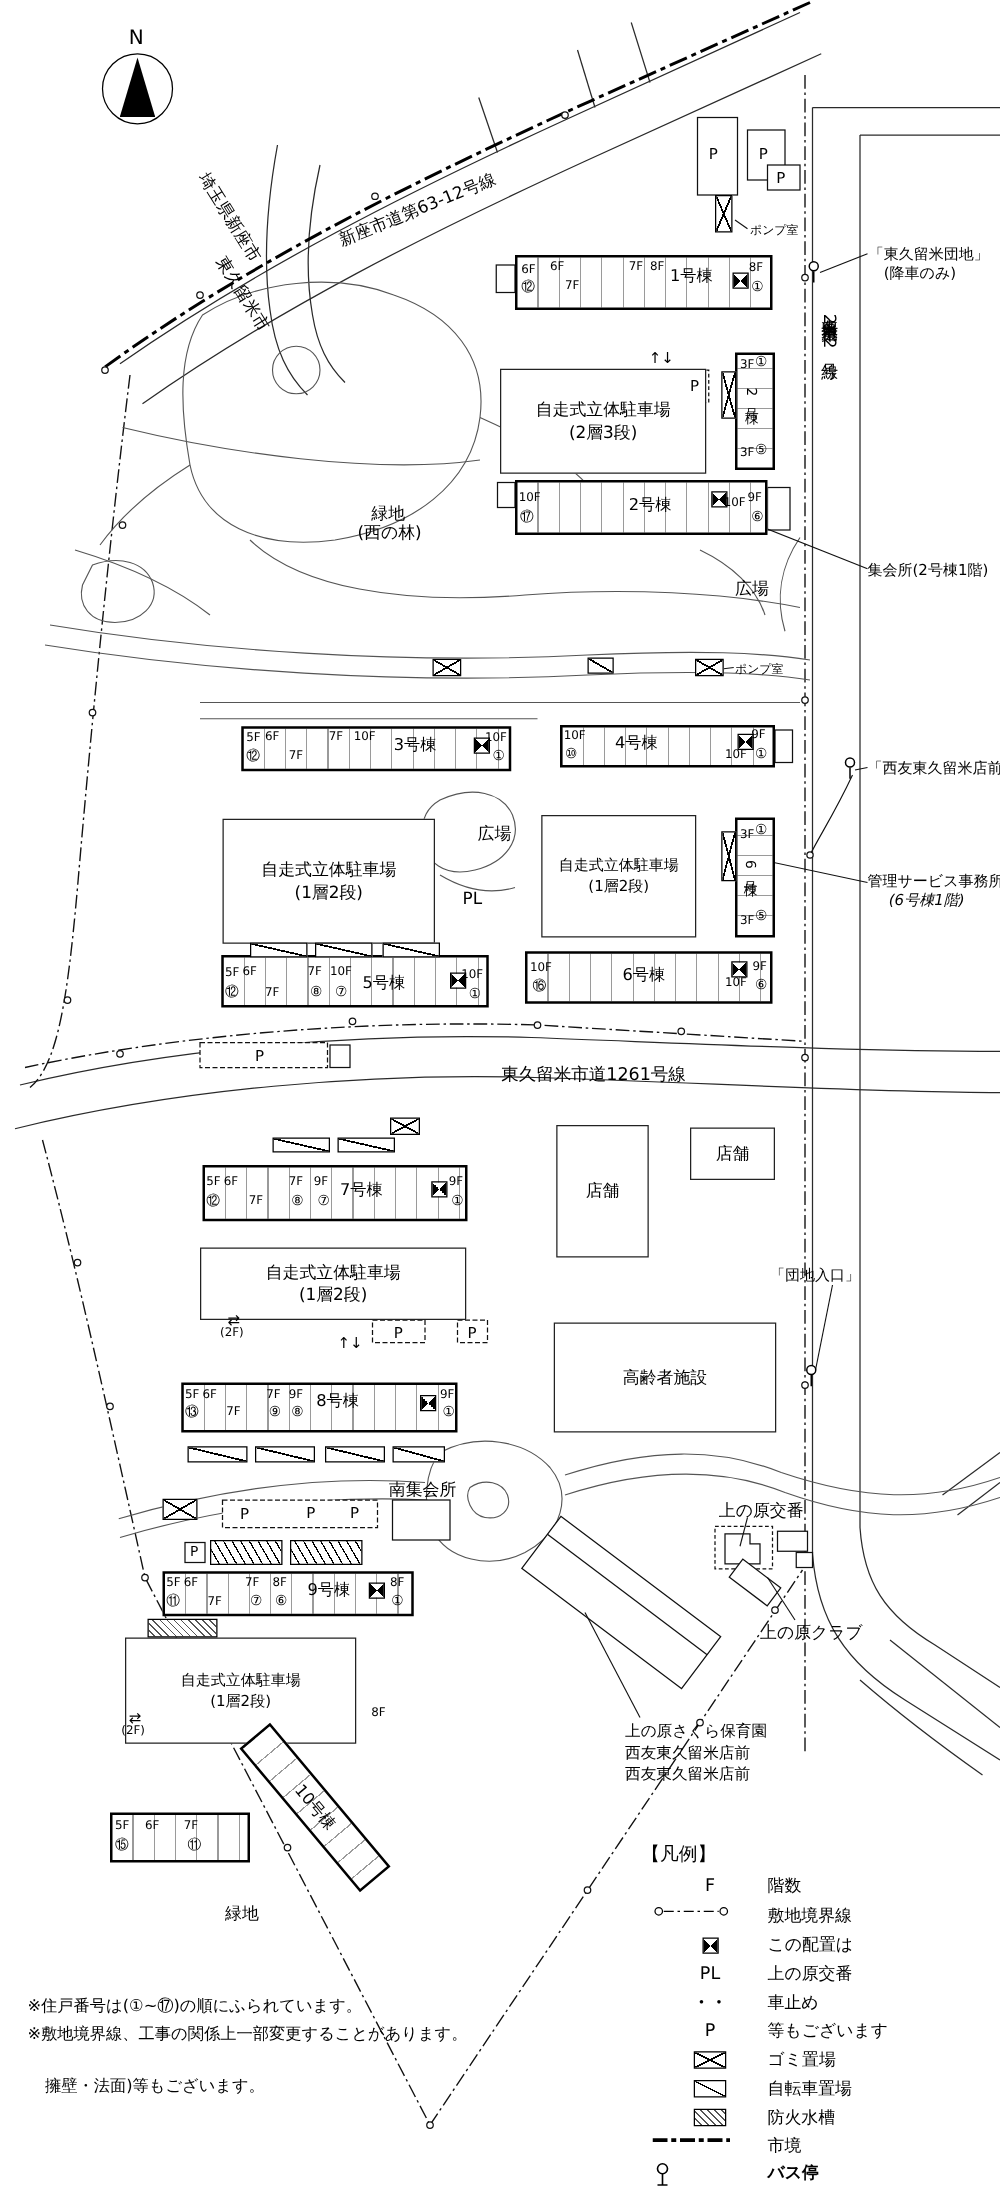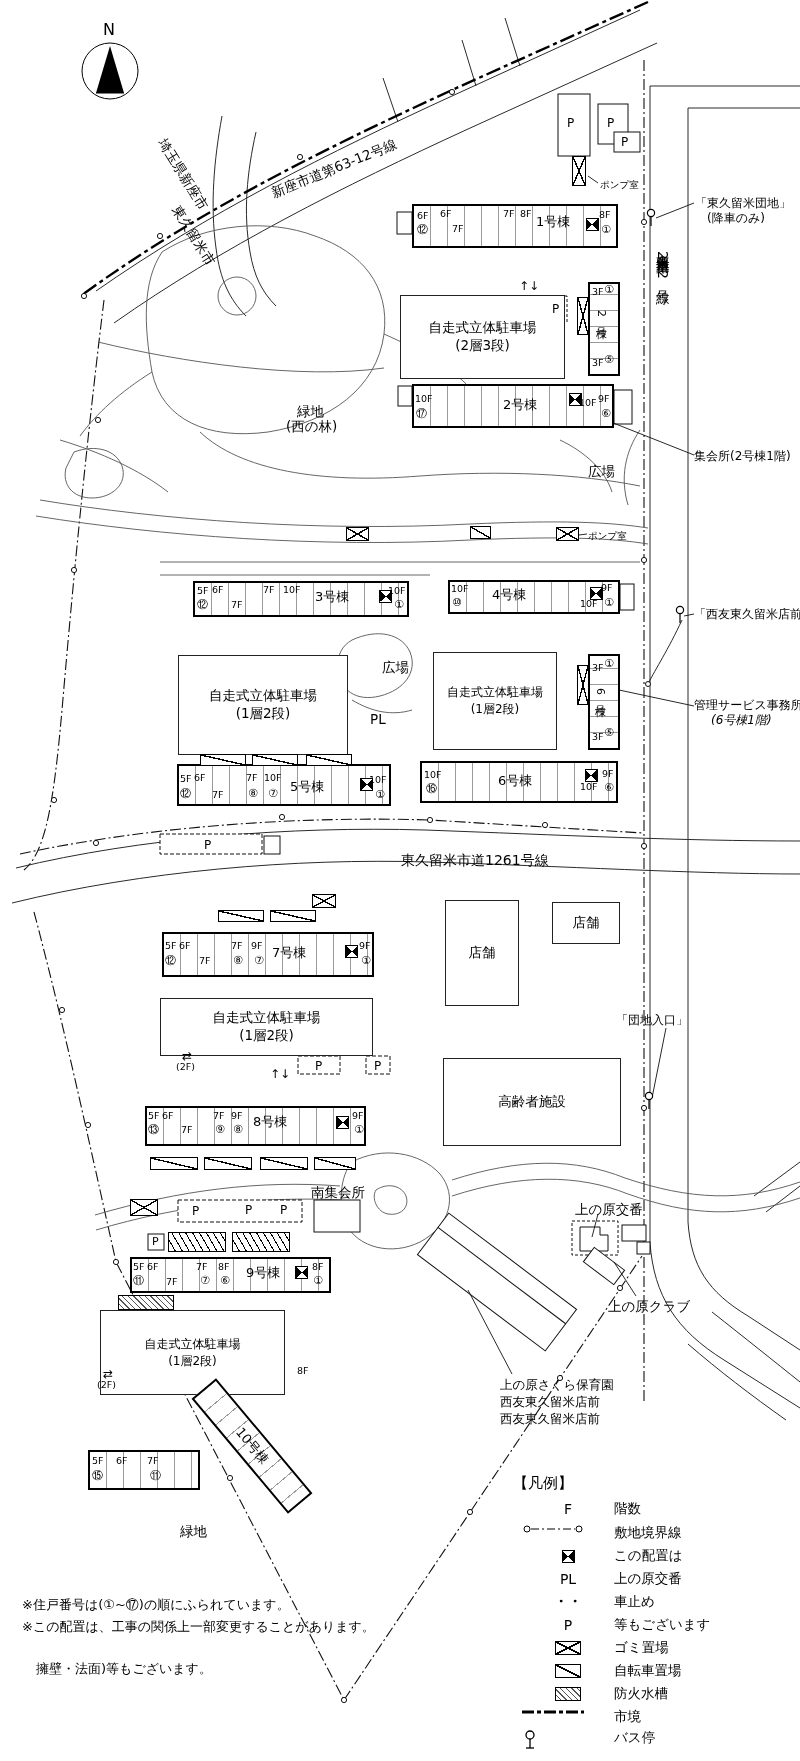--- a/index.html
+++ b/index.html
@@ -473,28 +473,28 @@
   <span class="leg-txt">防火水槽</span>
 </div>
 <div class="leg-row" style="left:522px;top:1708px;">
   <span class="leg-sym">
         <svg width="62" height="8">
           <line x1="0" y1="4" x2="62" y2="4" stroke="#000" stroke-width="3" stroke-dasharray="12 3 4 3"></line>
         </svg>
       </span>
   <span class="leg-txt">市境</span>
 </div>
-<div class="leg-row" style="left:522px;top:1729px;">
+<div class="leg-row" style="left:522px;top:1729px;font-weight:bold;">
   <span class="leg-sym">
         <svg width="16" height="20">
           <circle cx="8" cy="6" r="4" fill="#fff" stroke="#000" stroke-width="1.3"></circle>
           <line x1="8" y1="10" x2="8" y2="19" stroke="#000" stroke-width="1.3"></line>
           <line x1="4" y1="19" x2="12" y2="19" stroke="#000" stroke-width="1.3"></line>
         </svg>
       </span>
   <span class="leg-txt">バス停</span>
 </div>
 
 <span class="note" style="left:22px;top:1596px;">※住戸番号は(①~⑰)の順にふられています。</span>
-<span class="note" style="left:22px;top:1618px;">※この配置は、工事の関係上一部変更することがあります。</span>
+<span class="note" style="left:22px;top:1618px;">※敷地境界線、工事の関係上一部変更することがあります。</span>
 <span class="note" style="left:36px;top:1660px;">擁壁・法面)等もございます。</span>
 
 </div>
 
 </body></html>

